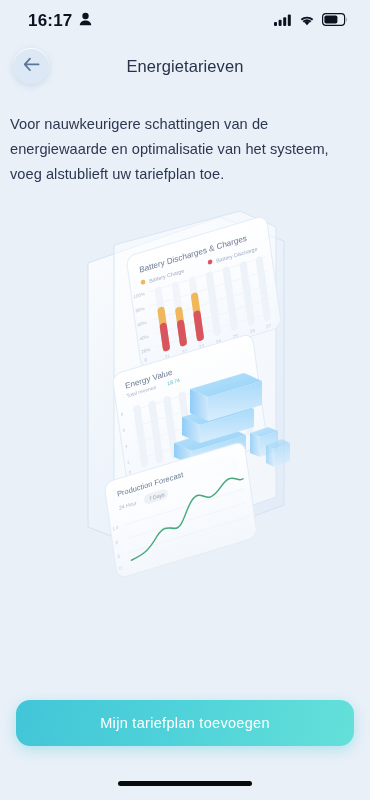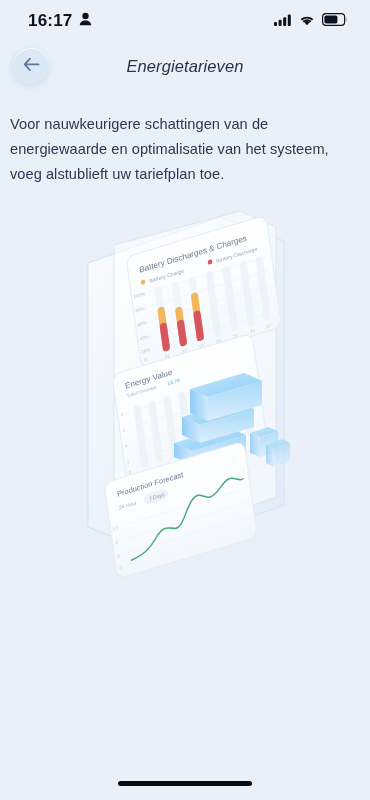--- a/index.html
+++ b/index.html
@@ -38,21 +38,21 @@
   }
   .back-btn {
     position:absolute; left:13px; top:50%; transform:translateY(-50%);
     width:36px; height:36px; border-radius:50%;
     background:#dce8f6;
     box-shadow:0 2px 7px rgba(110,140,180,.22), inset 0 1px 0 rgba(255,255,255,.85);
     display:flex; align-items:center; justify-content:center;
     cursor:pointer; border:none;
   }
   .page-title {
-    font-size:16.5px; color:#28324a; letter-spacing:.1px;font-style:italic;
+    font-size:16.5px; color:#28324a; letter-spacing:.1px;
   }
 
   
   .intro {
     padding:22px 18px 0 10px;
     font-size:14.6px; line-height:25px;
     color:#2d3750; letter-spacing:.05px;
   }
 
   
@@ -302,18 +302,21 @@
             <text x="2" y="76">.5</text>
               <text x="2" y="88">.0</text>
           </g>
           <path d="M16 82 C28 80 34 78 44 66 C52 58 56 62 62 64 C70 66 74 50 82 42
                    C90 34 94 44 100 44 C108 44 112 34 120 32 C126 31 130 38 134 36" fill="none" stroke="#49a97a" stroke-width="1.5" stroke-linecap="round"></path>
         </g>
       </svg>
     </div>
   </div>
 
+  <div class="cta-zone">
+    <button class="cta-btn">Mijn tariefplan toevoegen</button>
+  </div>
 
   <div class="home-zone">
     <div class="home-bar"></div>
   </div>
 
 </div>
 
 </body></html>

